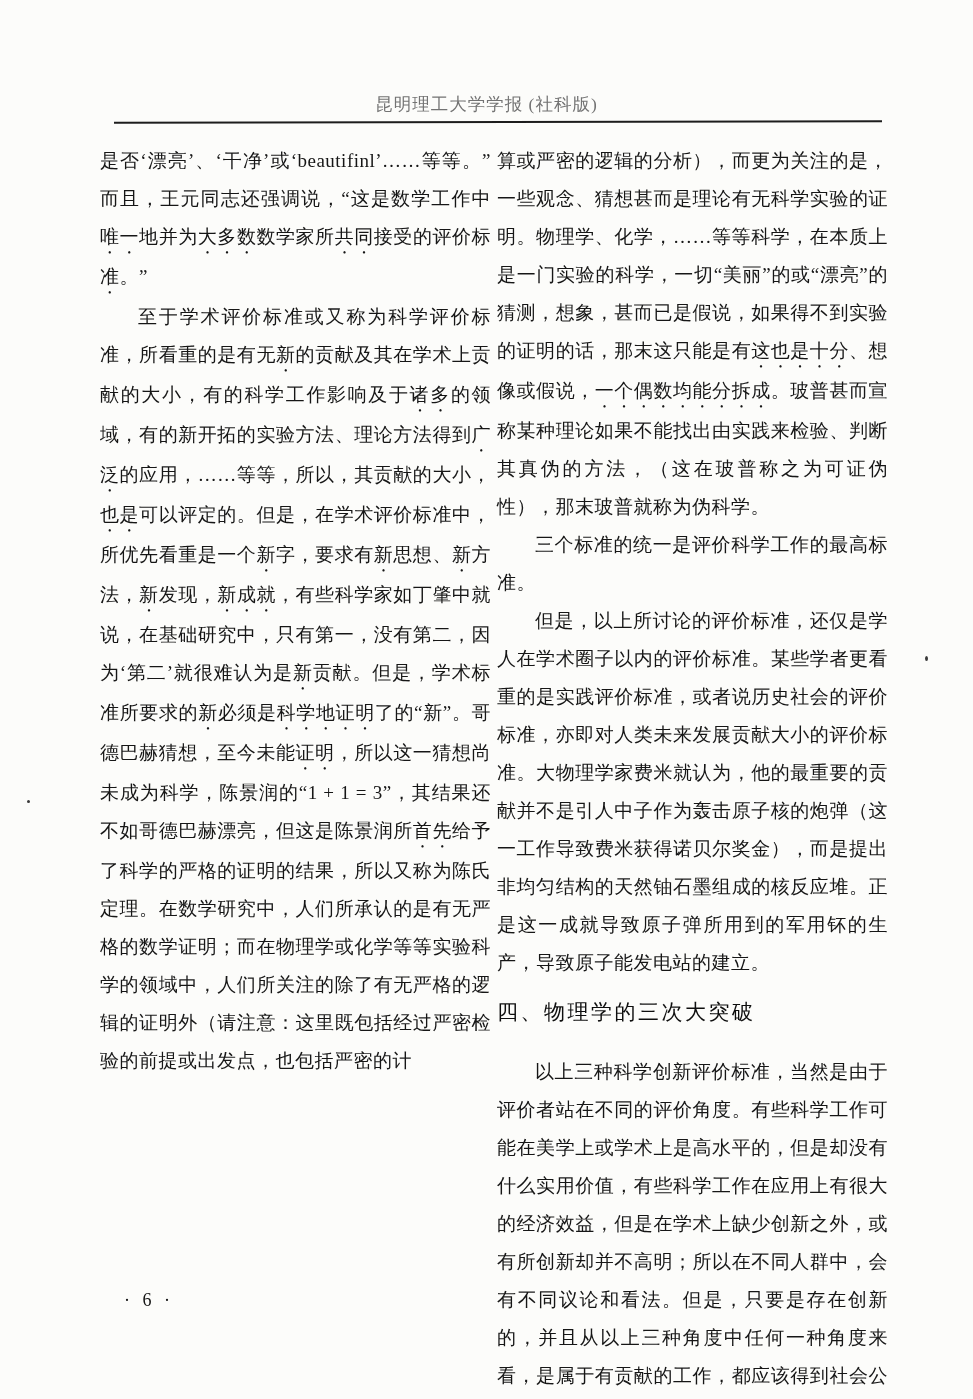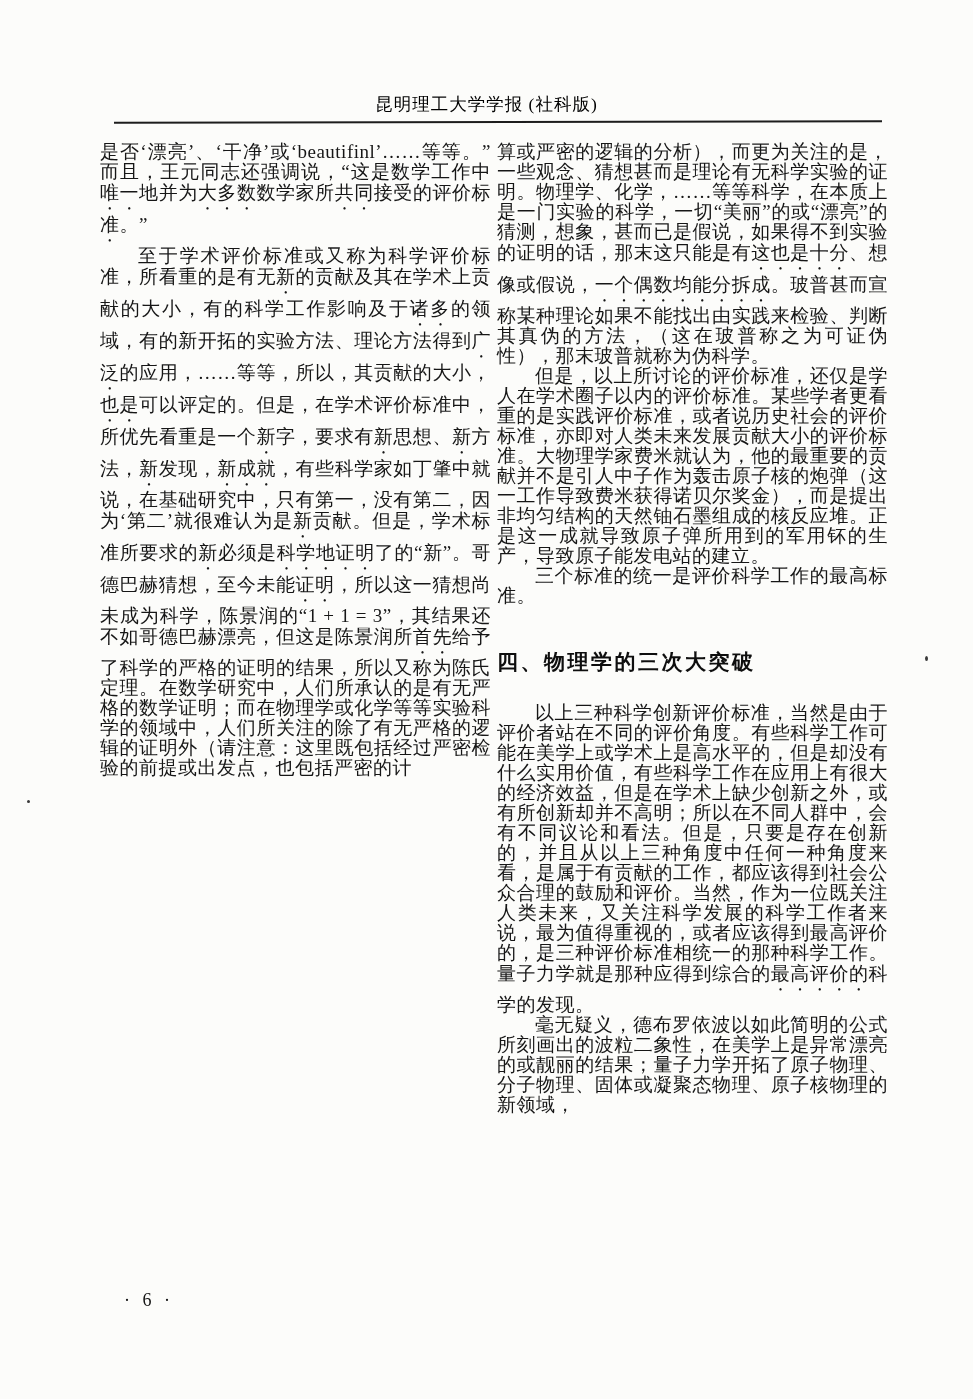--- a/index.html
+++ b/index.html
@@ -10,51 +10,51 @@
     font-family: "Liberation Serif", "DejaVu Serif", serif;
     color: #161616;
     overflow: hidden;
   }
   .journal-header-title {
     position: absolute;
     top: 92px; left: 0; width: 973px;
     text-align: center;
     font-size: 17.5px;
     letter-spacing: 1px;
-    color: #000000;
+    color: #737373;
   }
   .header-rule {
     position: absolute;
     top: 121px; left: 114px; width: 768px; height: 2px;
     background: #1d1d1d;
     transform: rotate(-0.12deg);
   }
   .text-column {
     position: absolute;
     top: 142px;
     width: 391px;
   }
   .col-left  { left: 100px; }
   .col-right { left: 497px; }
   .text-column p {
     margin: 0;
     font-size: 19px;
-    line-height: 20px;
+    line-height: 38px;
     text-align: justify;
     text-justify: inter-character;
     letter-spacing: 0.5px;
   }
   .text-column p.indent { text-indent: 2em; }
   .text-column h2 {
     font-family: "Liberation Sans", "DejaVu Sans", sans-serif;
-    font-weight: 700;
+    font-weight: 400;
     font-size: 21px;
     letter-spacing: 2.5px;
     color: #0e0e0e;
-    margin: 42px 0 27px 0;
+    margin: 16px 0 27px 0;
   }
   .em {
     -webkit-text-emphasis: filled dot;
     -webkit-text-emphasis-position: under right;
     text-emphasis: filled dot;
     text-emphasis-position: under right;
   }
   .page-number {
     position: absolute;
     left: 124px; top: 1290px;
@@ -77,22 +77,22 @@
 
 <div class="header-rule"></div>
 
 <div class="text-column col-left">
     <p><span>是否‘漂亮’、‘干净’或‘beautifinl’……等等。”而且，王元同志还强调说，“这是数学工作中</span><span class="em">唯一</span><span>地并为</span><span class="em">大多数</span><span>数学家所</span><span class="em">共同</span><span>接受的评价标</span><span class="em">准</span><span>。”</span></p>
     <p class="indent"><span>至于学术评价标准或又称为科学评价标准，所看重的是有无</span><span class="em">新</span><span>的贡献及其在学术上贡献的大小，有的科学工作影响及于</span><span class="em">诸多</span><span>的领域，有的新开拓的实验方法、理论方法得到</span><span class="em">广泛</span><span>的应用，……等等，所以，其贡献的大小，</span><span class="em">也是</span><span>可以评定的。但是，在学术评价标准中，所优先看重是一个</span><span class="em">新</span><span>字，要求有</span><span class="em">新</span><span>思想、</span><span class="em">新</span><span>方法，</span><span class="em">新</span><span>发现，</span><span class="em">新成就</span><span>，有些科学家如丁肇中就说，在基础研究中，只有第一，没有第二，因为‘第二’就很难认为是</span><span class="em">新</span><span>贡献。但是，学术标准所要求的</span><span class="em">新</span><span>必须是</span><span class="em">科学地证明</span><span>了的“新”。哥德巴赫猜想，至今未能</span><span class="em">证明</span><span>，所以这一猜想尚未成为科学，陈景润的“1 + 1 = 3”，其结果还不如哥德巴赫漂亮，但这是陈景润所</span><span class="em">首先</span><span>给予了科学的严格的证明的结果，所以又称为陈氏定理。在数学研究中，人们所承认的是有无严格的数学证明；而在物理学或化学等等实验科学的领域中，人们所关注的除了有无严格的逻辑的证明外（请注意：这里既包括经过严密检验的前提或出发点，也包括严密的计</span></p>
   </div>
 
 <div class="text-column col-right">
     <p><span>算或严密的逻辑的分析），而更为关注的是，一些观念、猜想甚而是理论有无科学实验的证明。物理学、化学，……等等科学，在本质上是一门实验的科学，一切“美丽”的或“漂亮”的猜测，想象，甚而已是假说，如果得不到实验的证明的话，那末这只能是有</span><span class="em">这也是十分</span><span>、想像或假说，</span><span class="em">一个偶数均能分拆成</span><span>。玻普甚而宣称某种理论如果不能找出由实践来检验、判断其真伪的方法，（这在玻普称之为可证伪性），那末玻普就称为伪科学。</span></p>
+    <p class="indent"><span>三个标准的统一是评价科学工作的最高标准。</span></p>
     <p class="indent"><span>但是，以上所讨论的评价标准，还仅是学人在学术圈子以内的评价标准。某些学者更看重的是实践评价标准，或者说历史社会的评价标准，亦即对人类未来发展贡献大小的评价标准。大物理学家费米就认为，他的最重要的贡献并不是引人中子作为轰击原子核的炮弹（这一工作导致费米获得诺贝尔奖金），而是提出非均匀结构的天然铀石墨组成的核反应堆。正是这一成就导致原子弹所用到的军用钚的生产，导致原子能发电站的建立。</span></p>
-    <p class="indent"><span>三个标准的统一是评价科学工作的最高标准。</span></p>
     <h2><span>四、物理学的三次大突破</span></h2>
     <p class="indent"><span>以上三种科学创新评价标准，当然是由于评价者站在不同的评价角度。有些科学工作可能在美学上或学术上是高水平的，但是却没有什么实用价值，有些科学工作在应用上有很大的经济效益，但是在学术上缺少创新之外，或有所创新却并不高明；所以在不同人群中，会有不同议论和看法。但是，只要是存在创新的，并且从以上三种角度中任何一种角度来看，是属于有贡献的工作，都应该得到社会公众合理的鼓励和评价。当然，作为一位既关注人类未来，又关注科学发展的科学工作者来说，最为值得重视的，或者应该得到最高评价的，是三种评价标准相统一的那种科学工作。量子力学就是那种应得到综合的</span><span class="em">最高评价的</span><span>科学的发现。</span></p>
     <p class="indent"><span>毫无疑义，德布罗依波以如此简明的公式所刻画出的波粒二象性，在美学上是异常漂亮的或靓丽的结果；量子力学开拓了原子物理、分子物理、固体或凝聚态物理、原子核物理的新领域，</span></p>
   </div>
 
 <div class="page-number">· 6 ·</div>
 
 <div class="artifact a1"></div>
 <div class="artifact a2"></div>
 

